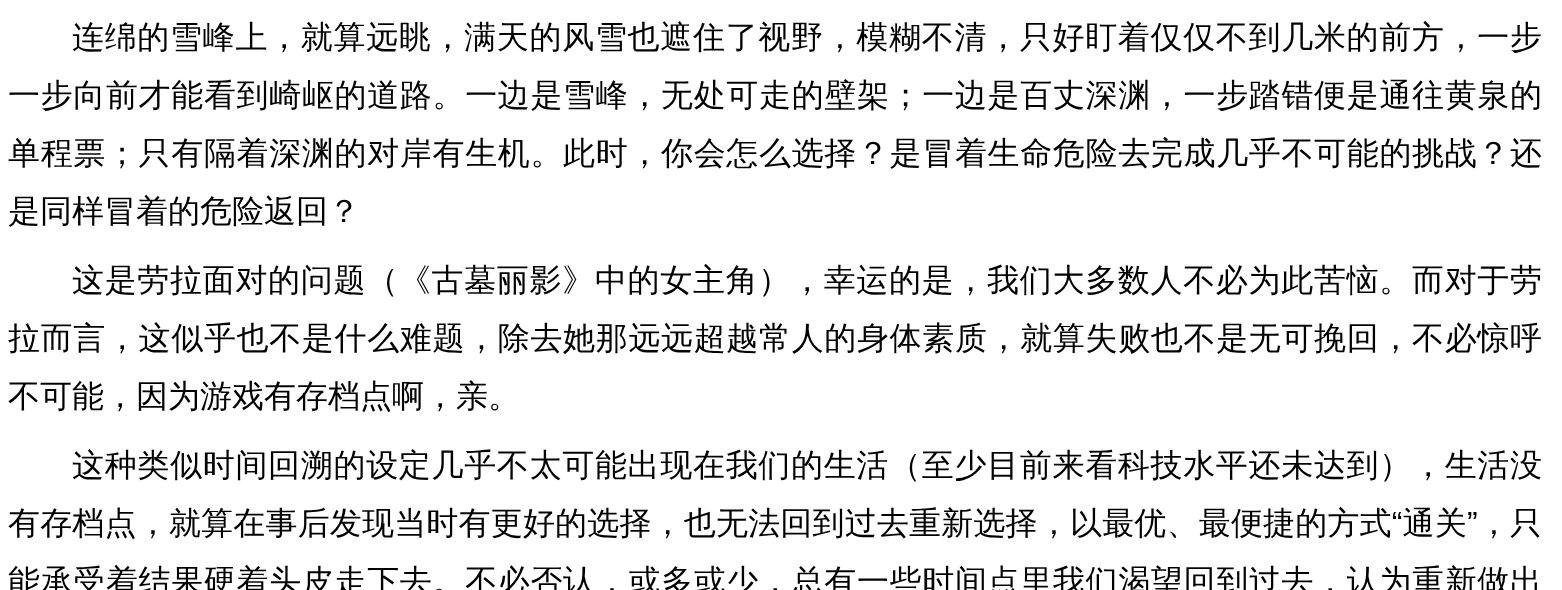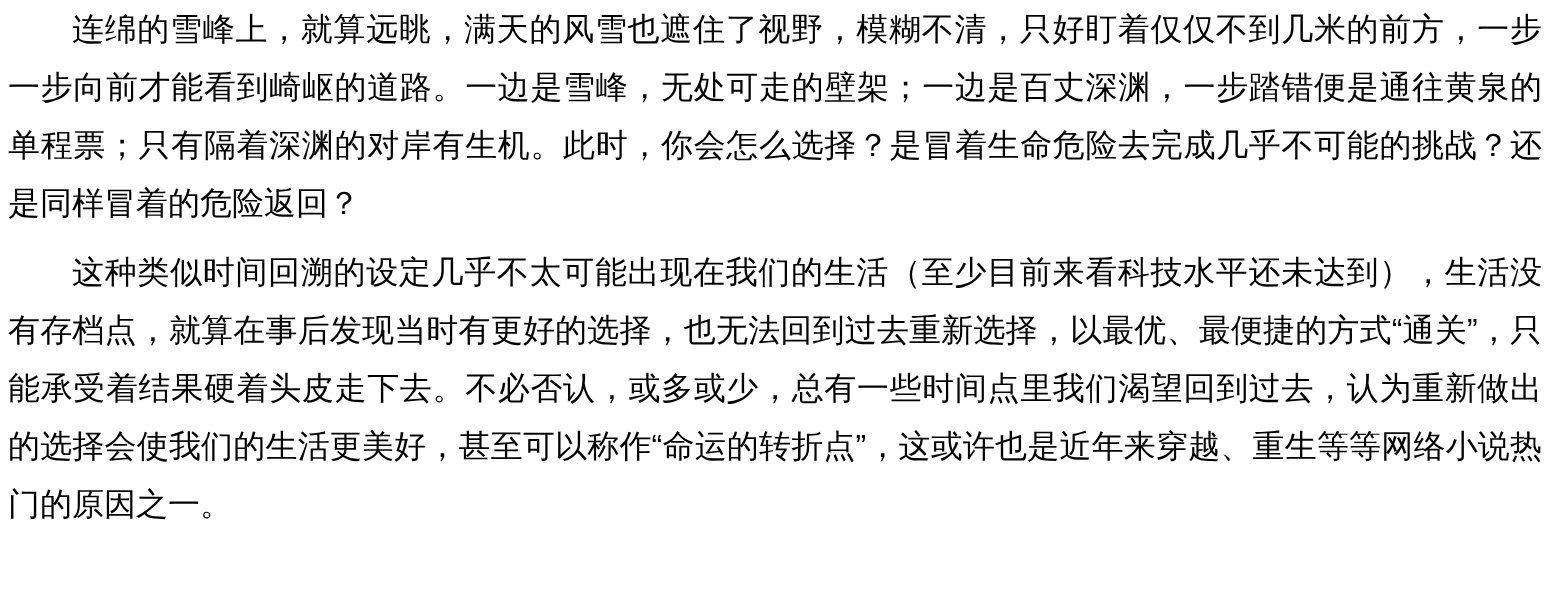--- a/index.html
+++ b/index.html
@@ -17,26 +17,27 @@
     box-sizing: border-box;
     width: 1562px;
     height: 590px;
     padding: 0 20px 0 8px;
     color: #000000;
     font-size: 32px;
     line-height: 58px;
     text-align: justify;
   }
   .document p {
-    margin: 0 0 11px 0;
+    margin: 8px 0 11px 0;
     text-indent: 2em;
   }
   .document p:last-child {
     margin-bottom: 0;
   }
 </style>
 </head>
 <body>
 
 <article class="document">
   <p>连绵的雪峰上，就算远眺，满天的风雪也遮住了视野，模糊不清，只好盯着仅仅不到几米的前方，一步一步向前才能看到崎岖的道路。一边是雪峰，无处可走的壁架；一边是百丈深渊，一步踏错便是通往黄泉的单程票；只有隔着深渊的对岸有生机。此时，你会怎么选择？是冒着生命危险去完成几乎不可能的挑战？还是同样冒着的危险返回？</p>
+  <p>这是劳拉面对的问题（《古墓丽影》中的女主角），幸运的是，我们大多数人不必为此苦恼。而对于劳拉而言，这似乎也不是什么难题，除去她那远远超越常人的身体素质，就算失败也不是无可挽回，不必惊呼不可能，因为游戏有存档点啊，亲。</p>
   <p>这种类似时间回溯的设定几乎不太可能出现在我们的生活（至少目前来看科技水平还未达到），生活没有存档点，就算在事后发现当时有更好的选择，也无法回到过去重新选择，以最优、最便捷的方式“通关”，只能承受着结果硬着头皮走下去。不必否认，或多或少，总有一些时间点里我们渴望回到过去，认为重新做出的选择会使我们的生活更美好，甚至可以称作“命运的转折点”，这或许也是近年来穿越、重生等等网络小说热门的原因之一。</p>
 </article>
 
 </body></html>

